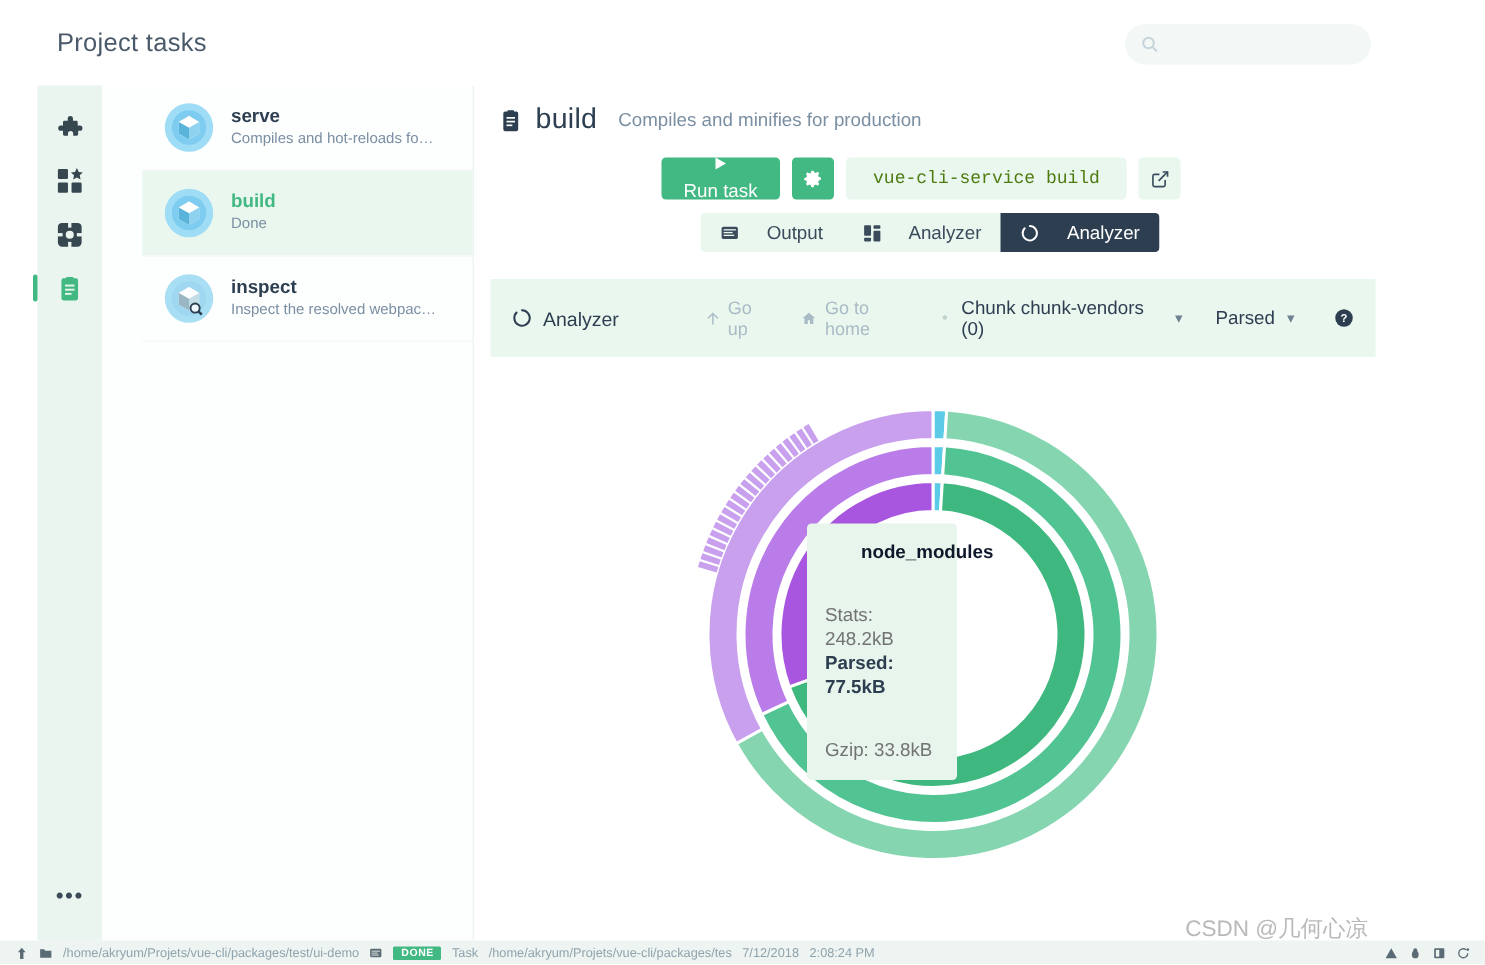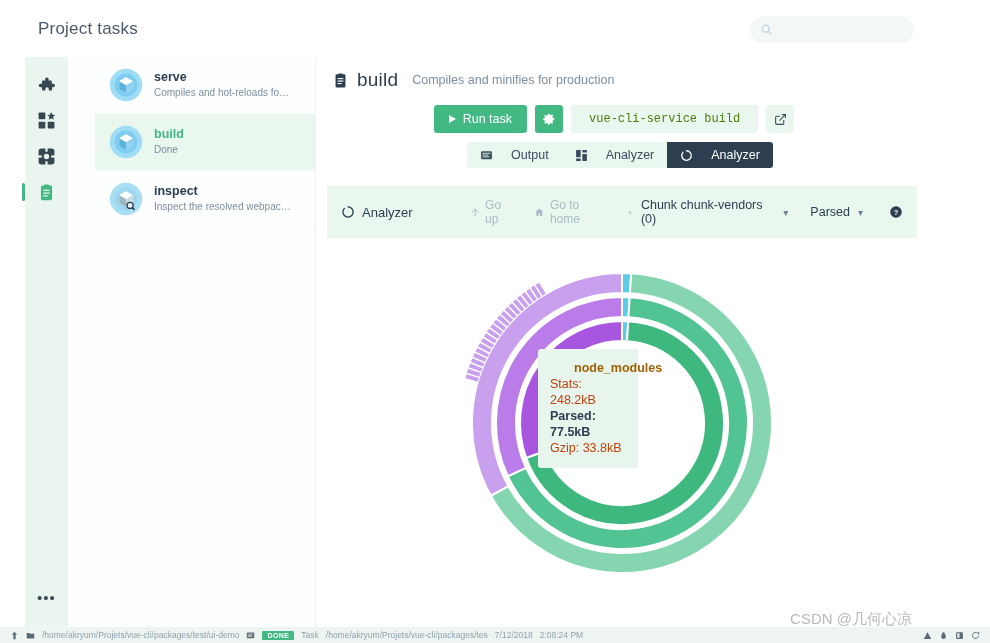--- a/index.html
+++ b/index.html
@@ -83,21 +83,21 @@
   .title-main { font-size:19px; color:#2c3e50; letter-spacing:.2px; }
   .title-sub { font-size:12.5px; color:#7b8fa3; margin-left:6px; }
 
   .actionrow {
     display:flex; align-items:center; justify-content:center; gap:8px;
     margin-top:14px; padding-right:70px;
   }
   .btn-run {
     background:#42b883; color:#fff; border:none; border-radius:3px;
     height:28px; padding:0 15px; font-size:12.5px; cursor:pointer;
-    display:flex; align-items:center; gap:7px; font-family:"Liberation Sans", sans-serif;
+    display:flex; align-items:center; gap:7px; font-family:"Liberation Sans", sans-serif;flex-direction:column;
   }
   .btn-run .tri {
     width:0; height:0; border-left:7px solid #fff;
     border-top:4.5px solid transparent; border-bottom:4.5px solid transparent;
   }
   .btn-gear {
     background:#42b883; border:none; border-radius:3px; width:28px; height:28px;
     display:flex; align-items:center; justify-content:center; cursor:pointer;
   }
   .cmd-pill {
@@ -145,22 +145,22 @@
 
   .chartarea {
     position:relative; height:363px; background:#ffffff;
     display:flex; align-items:center; justify-content:center;
   }
   .tooltip {
     position:absolute; left:211px; top:111px; width:100px;
     background:#e7f5ec; border-radius:3px; padding:11px 12px 12px 12px;
     line-height:16px;
   }
-  .tt-title { font-size:12.5px; font-weight:bold; color:#a16207;padding-left:24px; }
-  .tt-muted { font-size:12.5px; color:#c2410c; }
+  .tt-title { font-size:12.5px; font-weight:bold; color:#0f172a;padding-left:24px; }
+  .tt-muted { font-size:12.5px; color:#737373;margin-top:26px; }
   .tt-strong { font-size:12.5px; color:#2c3e50; font-weight:bold; }
 
   
   .watermark {
     position:absolute; right:24px; bottom:14px; font-size:15px; color:#b9b9b9;
   }
   .statusbar {
     position:absolute; left:0; bottom:0; width:990px; height:16px;
     background:#eef4f1; display:flex; align-items:center; gap:7px;
     padding:0 10px; font-size:8.5px; color:#8fa3ad; overflow:hidden;

